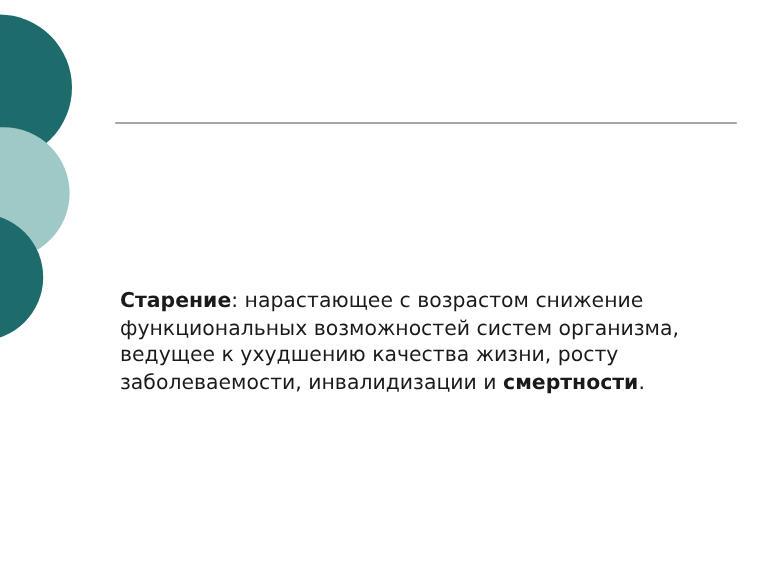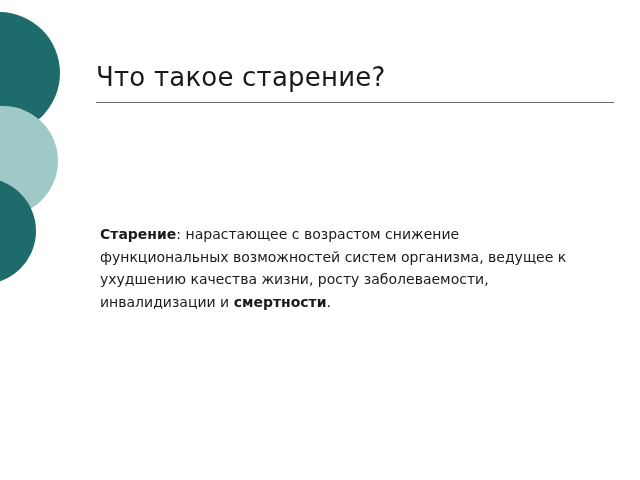--- a/index.html
+++ b/index.html
@@ -63,38 +63,37 @@
     position: absolute;
     left: 96px;
     top: 102px;
     width: 518px;
     height: 1px;
     background: #6f6f6f;
   }
   .body-text {
     position: absolute;
     left: 100px;
-    top: 209px;
+    top: 223px;
     width: 492px;
-    font-size: 14px;
+    font-size: 17px;
     line-height: 22.5px;
     color: #1a1a1a;
   }
   .body-text b {
     font-weight: bold;
   }
 </style>
 </head>
 <body>
 
 <div class="slide">
 
   <div class="deco-dark"></div>
   <div class="deco-light"></div>
   <div class="deco-dark2"></div>
 
-  <h1 class="title">Что такое старение?</h1>
 
   <div class="title-rule"></div>
 
   <p class="body-text"><b>Старение</b><span>: нарастающее с возрастом снижение функциональных возможностей систем организма, ведущее к ухудшению качества жизни, росту заболеваемости, инвалидизации и </span><b>смертности</b><span>.</span></p>
 
 </div>
 
 </body></html>

